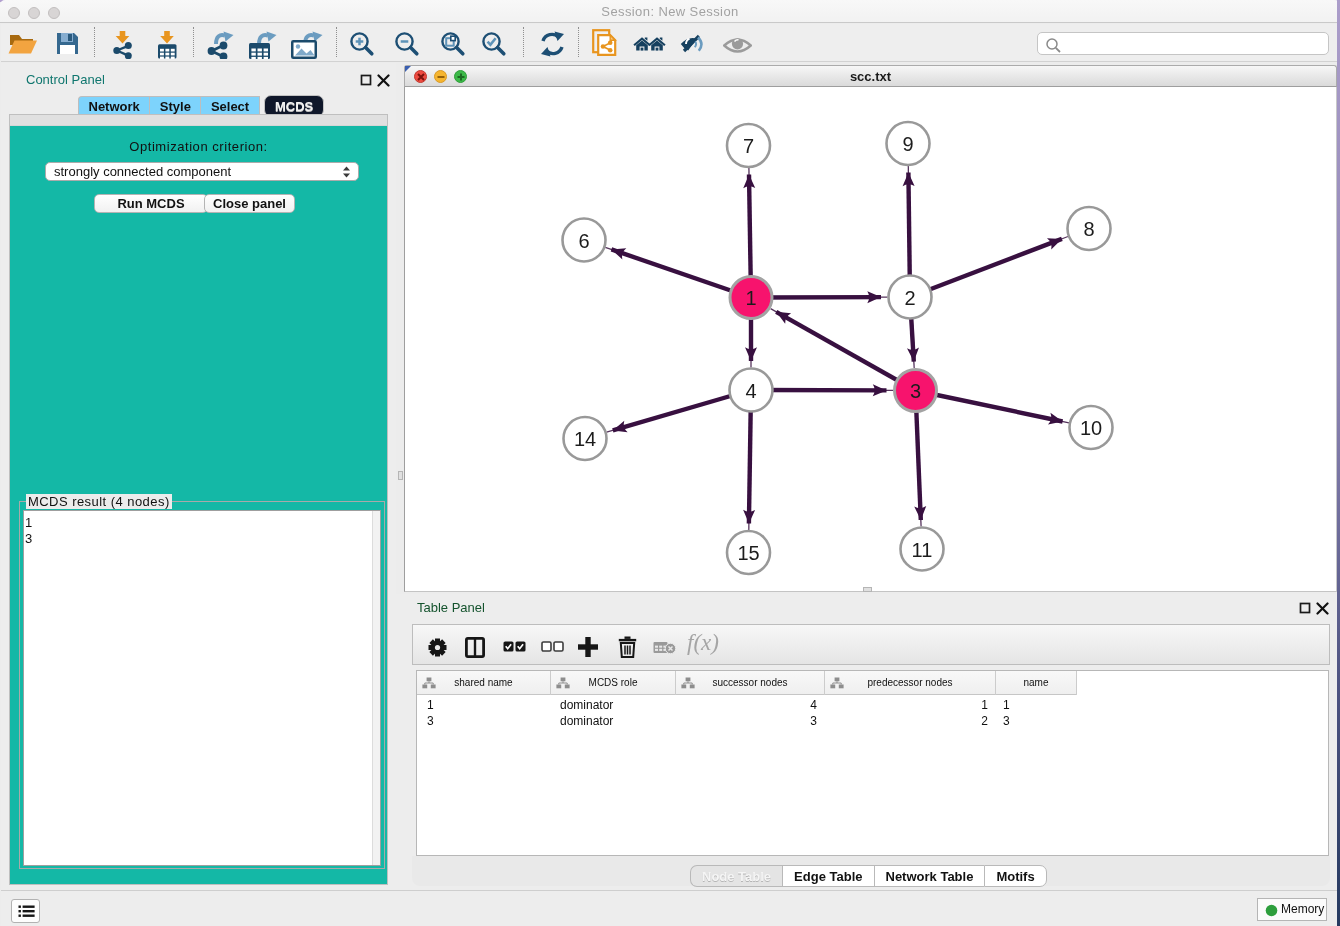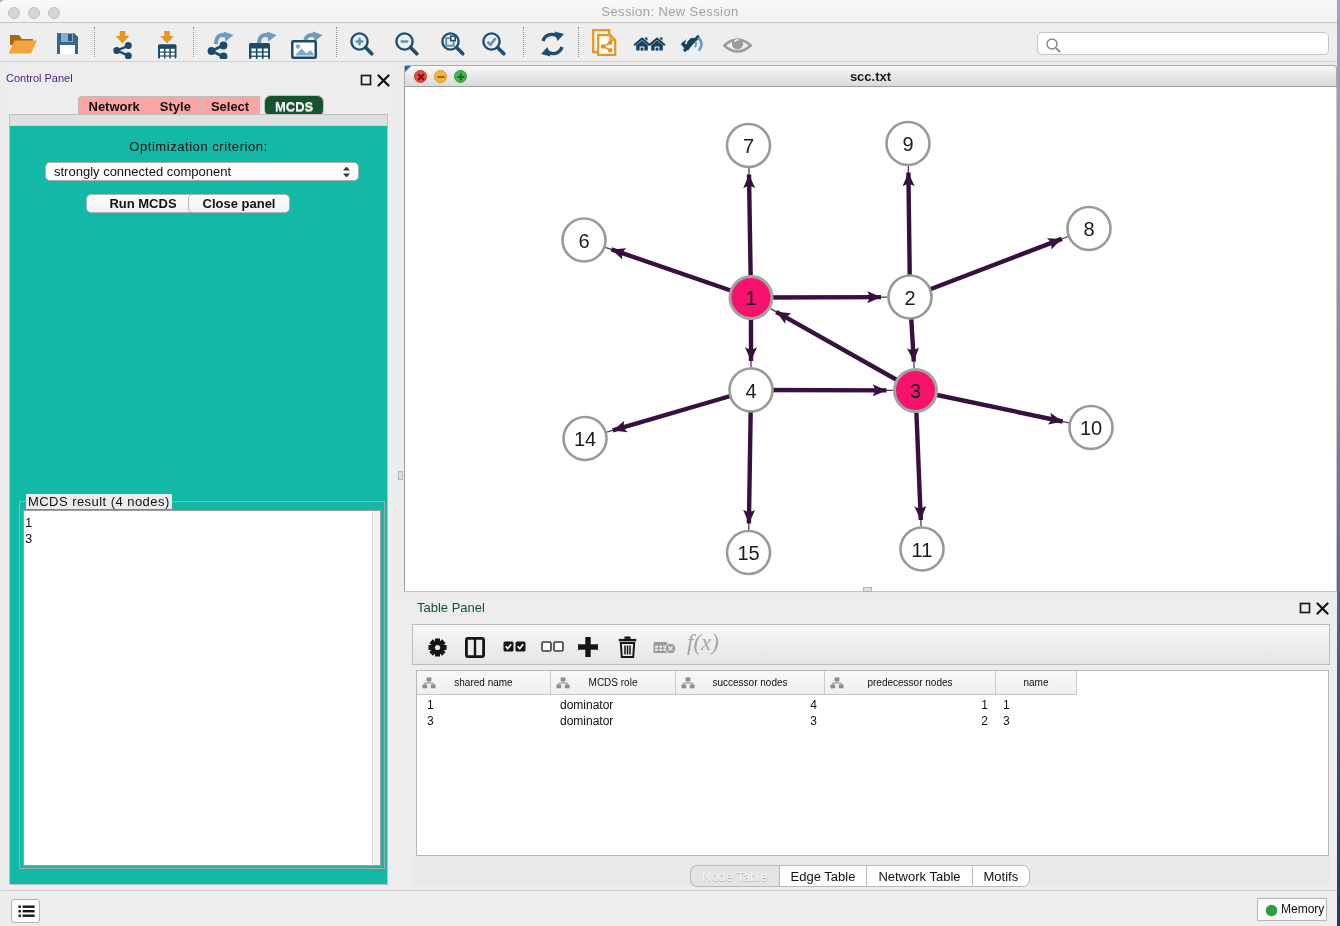--- a/index.html
+++ b/index.html
@@ -12,27 +12,27 @@
 #title-text { position:absolute; top:4px; width:100%; text-align:center; font-size:13px; color:#a2a2a2; letter-spacing:0.4px; }
 
 #topedge { left:0; top:0; width:1340px; height:2px; background:#b2a0cf; }
 #rightedge { left:1337px; top:0; width:3px; height:926px; background:linear-gradient(#ab9dca,#8f86b5 40%,#4c5280 75%,#263a60); }
 
 #toolbar { left:1px; top:24px; width:1336px; height:38px; background:#eeeeee; border-bottom:1px solid #d2d2d2; }
 .tsep { position:absolute; top:3px; height:30px; width:1px; border-left:1px dotted #8f8f8f; }
 #searchbox { position:absolute; left:1036px; top:8px; width:292px; height:23px; background:#ffffff; border:1px solid #c5c5c5; border-radius:5px; }
 
 #cpanel { left:1px; top:63px; width:395px; height:827px; background:#ededed; }
-#cp-title { position:absolute; left:5px; top:9px; font-size:11px; color:#4c1d95; }
+#cp-title { position:absolute; left:25px; top:9px; font-size:13px; color:#0f766e; }
 #cp-box { position:absolute; left:8px; top:51px; width:379px; height:771px; border:1px solid #bfbfbf; background:#14b8a6; }
 #cp-box-top { position:absolute; left:0; top:0; width:100%; height:11px; background:#e0e0e0; border-bottom:1px solid #d6d6d6; }
 #cp-tabs { position:absolute; left:77px; top:33px; height:21px; display:flex; }
-.cp-tab { height:21px; line-height:20px; background:#fca5a5; border:1px solid #bdbdbd; border-right:none; font-size:13px; font-weight:bold; padding:0 9.5px; color:#111; }
+.cp-tab { height:21px; line-height:20px; background:#7dd3fc; border:1px solid #bdbdbd; border-right:none; font-size:13px; font-weight:bold; padding:0 9.5px; color:#111; }
 .cp-tab:first-child { border-radius:4px 0 0 4px; }
-#cp-tab-mcds { height:22px; line-height:21px; background:#14532d; border:1px solid #c2c2c2; border-radius:7px; font-size:13px; font-weight:bold; padding:0 10px; color:#f2f2f2; text-shadow:0 1px 0 #bbb; }
+#cp-tab-mcds { height:22px; line-height:21px; background:#0f172a; border:1px solid #c2c2c2; border-radius:7px; font-size:13px; font-weight:bold; padding:0 10px; color:#f2f2f2; text-shadow:0 1px 0 #bbb; }
 #opt-label { position:absolute; left:0; top:24px; width:100%; text-align:center; font-size:13px; color:#111; letter-spacing:0.55px; }
 #cp-select { position:absolute; left:35px; top:47px; width:314px; height:19px; background:#ffffff; border:1px solid #ababab; border-radius:5px; font-size:13px; line-height:17px; padding-left:8px; color:#111; }
 .btn { position:absolute; top:79px; height:19px; background:linear-gradient(#ffffff,#f1f1f1); border:1px solid #b4b4b4; border-radius:5px; font-size:13px; font-weight:bold; text-align:center; line-height:17px; color:#111; }
 #fieldset { position:absolute; left:9px; top:386px; width:366px; height:368px; border:1px solid #a9a9a9; }
 #fs-legend { position:absolute; left:6px; top:-8px; background:#ececec; font-size:13px; padding:0 2px; color:#111; letter-spacing:0.45px; }
 #fs-white { position:absolute; left:3px; top:8px; width:358px; height:356px; background:#ffffff; border:1px solid #9f9f9f; }
 #fs-scroll { position:absolute; right:0; top:0; width:8px; height:100%; background:#f2f2f2; border-left:1px solid #dcdcdc; }
 #fs-text { position:absolute; left:1px; top:4px; font-size:13px; line-height:16px; color:#111; }
 
 #netframe { left:404px; top:65px; width:933px; height:526px; }
@@ -43,21 +43,21 @@
 
 #tpanel { left:396px; top:594px; width:941px; height:296px; background:#ededed; }
 #tp-title { position:absolute; left:21px; top:6px; font-size:13px; color:#14532d; }
 #tp-toolbar { position:absolute; left:16px; top:30px; width:918px; height:41px; border:1px solid #bdbdbd; background:linear-gradient(#f7f7f7,#e5e5e5);padding-left:28px; }
 #tp-table { position:absolute; left:20px; top:76px; width:913px; height:186px; background:#ffffff; border:1px solid #b7b7b7; }
 #tp-header { position:absolute; left:0; top:0; height:24px; display:flex; background:linear-gradient(#f8f8f8,#efefef); border-bottom:1px solid #c6c6c6; }
 .th { position:relative; height:24px; border-right:1px solid #cccccc; font-size:10px; color:#111; text-align:center; line-height:23px; }
 .tr { position:absolute; font-size:12px; color:#111; }
 #tp-tabband { position:absolute; left:16px; top:262px; width:918px; height:30px; background:#e9e9e9; border-radius:0 0 8px 8px; }
 #tp-tabs { position:absolute; left:278px; top:9px; height:22px; display:flex; }
-.tp-tab { height:22px; line-height:21px; background:#ffffff; border:1px solid #b9b9b9; border-right:none; font-size:13px; font-weight:normal; padding:0 11px; color:#111; }
+.tp-tab { height:22px; line-height:21px; background:#ffffff; border:1px solid #b9b9b9; border-right:none; font-size:13px; font-weight:bold; padding:0 11px; color:#111; }
 .tp-tab.first { border-radius:7px 0 0 7px; }
 .tp-tab.last { border-radius:0 7px 7px 0; border-right:1px solid #b9b9b9; }
 .tp-tab.sel { background:#e4e4e4; color:#f5f5f5; text-shadow:0 1px 0 #b5b5b5; }
 
 #statusbar { left:1px; top:890px; width:1336px; height:36px; background:#ededed; border-top:1px solid #cecece; }
 #list-btn { position:absolute; left:10px; top:8px; width:29px; height:24px; background:#fdfdfd; border:1px solid #b2b2b2; border-radius:3px; }
 #mem-btn { position:absolute; left:1256px; top:7px; width:70px; height:23px; background:#fbfbfb; border:1px solid #b5b5b5; font-size:12px; color:#111; line-height:21px; padding-left:23px; }
 </style>
 </head>
 <body>
@@ -220,22 +220,22 @@
     <div class="cp-tab" style="border-right:1px solid #bdbdbd;">Select</div>
   </div>
   <div id="cp-tab-mcds" class="abs" style="left:263px; top:32px;">MCDS</div>
   <div id="cp-box">
     <div id="cp-box-top"></div>
     <div id="opt-label">Optimization criterion:</div>
     <div id="cp-select">strongly connected component<svg class="abs" style="right:6px;top:2px;" width="11" height="14">
           <path d="M2,5.6 L5.5,1.6 L9,5.6 z" fill="#3a3a3a"></path>
           <path d="M2,8.4 L5.5,12.4 L9,8.4 z" fill="#3a3a3a"></path>
         </svg></div>
-    <div class="btn" style="left:76px; width:114px;">Run MCDS</div>
-    <div class="btn" style="left:178px; width:102px;">Close panel</div>
+    <div class="btn" style="left:84px; width:114px;">Run MCDS</div>
+    <div class="btn" style="left:194px; width:91px;">Close panel</div>
     <div id="fieldset">
       <div id="fs-legend">MCDS result (4 nodes)</div>
       <div id="fs-white">
         <div id="fs-text">1<br>3</div>
         <div id="fs-scroll"></div>
       </div>
     </div>
   </div>
 </div>
 <div id="netframe" class="abs">

